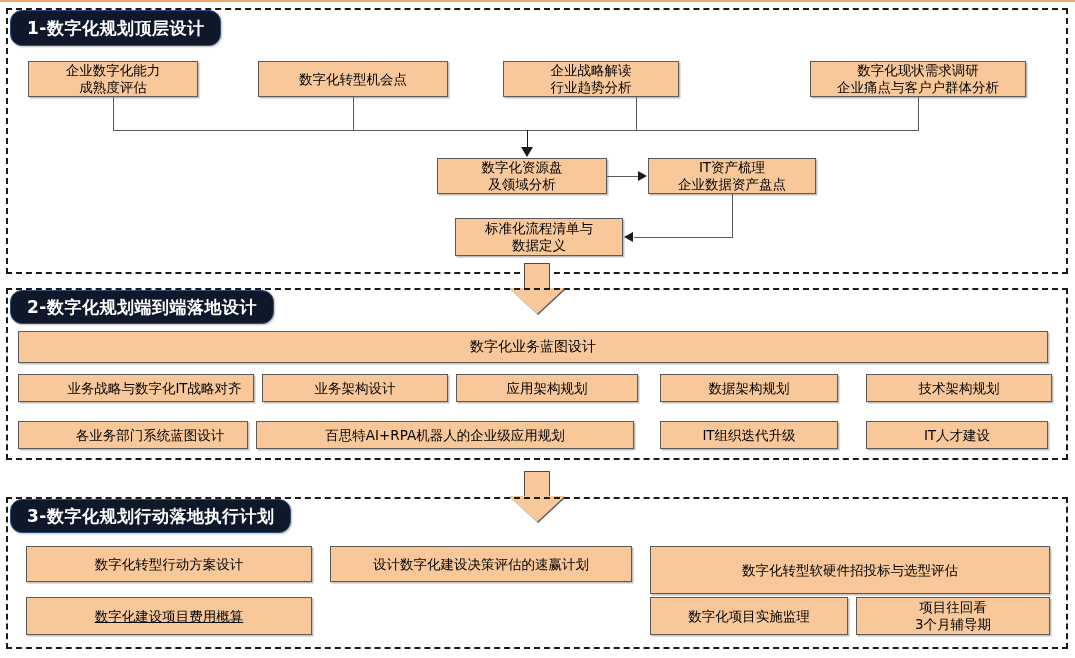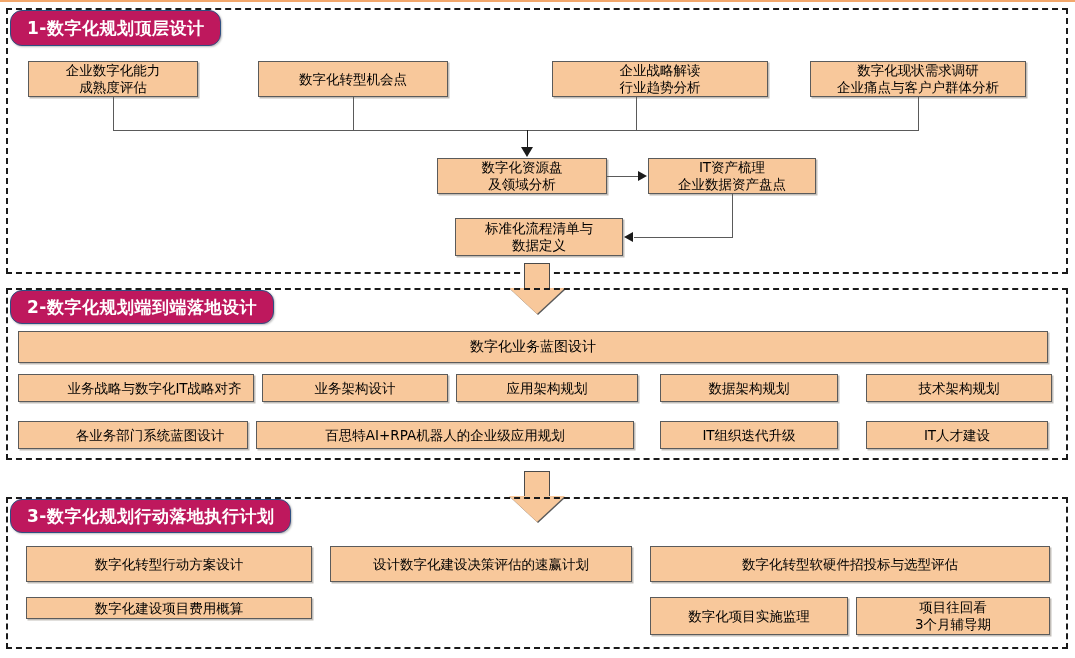--- a/index.html
+++ b/index.html
@@ -16,21 +16,21 @@
   .sec-frame{
     position:absolute;
     border:2px dashed #1a1a1a;
     box-sizing:border-box;
     background:transparent;
   }
 
   
   .sec-title{
     position:absolute;
-    background:#be185d;
+    background:#0f172a;
     border:1px solid #2e5082;
     border-radius:12px;
     color:#ffffff;
     font-weight:bold;
     font-size:17px;
     line-height:1;
     display:flex;align-items:center;
     padding:0 16px;
     letter-spacing:0.5px;
     box-shadow:1px 1px 2px rgba(0,0,0,.25);
@@ -104,21 +104,21 @@
 
   <div class="sec-frame" style="left:6px;top:8px;width:1062px;height:266px;"></div>
 
   <div class="sec-title" style="left:10px;top:10px;height:34px;">1-数字化规划顶层设计</div>
 
   <div class="box" style="left:28px;top:61px;width:170px;height:36px;">企业数字化能力
 成熟度评估</div>
 
   <div class="box" style="left:258px;top:61px;width:190px;height:36px;">数字化转型机会点</div>
 
-  <div class="box" style="left:552px;top:61px;width:216px;height:36px;">企业战略解读
+  <div class="box" style="left:503px;top:61px;width:176px;height:36px;">企业战略解读
 行业趋势分析</div>
 
   <div class="box" style="left:810px;top:61px;width:216px;height:36px;text-align:center;">数字化现状需求调研
 企业痛点与客户户群体分析</div>
 
   <div class="ln vl" style="left:113px;top:97px;height:33px;"></div>
   <div class="ln vl" style="left:353px;top:97px;height:33px;"></div>
   <div class="ln vl" style="left:636px;top:97px;height:33px;"></div>
   <div class="ln vl" style="left:918px;top:97px;height:33px;"></div>
 
@@ -169,22 +169,22 @@
     <div class="shaft"></div>
     <div class="head"></div>
   </div>
 
   <div class="sec-frame" style="left:6px;top:497px;width:1062px;height:152px;"></div>
 
   <div class="sec-title" style="left:10px;top:499px;height:32px;">3-数字化规划行动落地执行计划</div>
 
   <div class="box" style="left:26px;top:546px;width:286px;height:36px;">数字化转型行动方案设计</div>
   <div class="box" style="left:330px;top:546px;width:302px;height:36px;">设计数字化建设决策评估的速赢计划</div>
-  <div class="box" style="left:650px;top:546px;width:400px;height:36px;">数字化转型软硬件招投标与选型评估</div>
+  <div class="box" style="left:650px;top:546px;width:400px;height:48px;">数字化转型软硬件招投标与选型评估</div>
 
-  <div class="box" style="left:26px;top:597px;width:286px;height:22px;">数字化建设项目费用概算</div>
+  <div class="box" style="left:26px;top:597px;width:286px;height:38px;text-decoration:underline;">数字化建设项目费用概算</div>
   <div class="box" style="left:650px;top:597px;width:198px;height:38px;">数字化项目实施监理</div>
   <div class="box" style="left:856px;top:597px;width:194px;height:38px;">项目往回看
 3个月辅导期</div>
 
   <div class="bottom-cut"></div>
 
 </div>
 
 </body></html>

